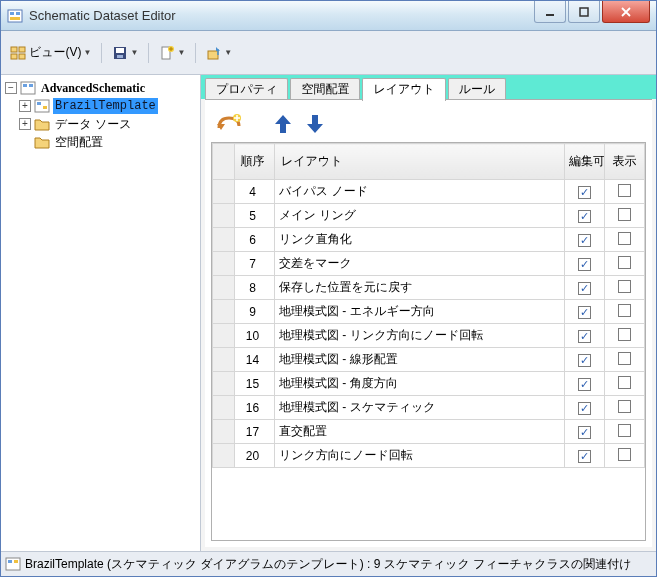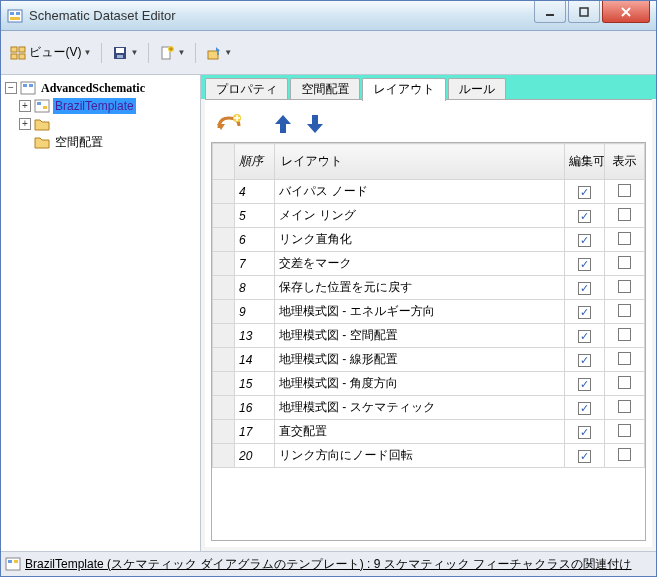--- a/index.html
+++ b/index.html
@@ -15,39 +15,39 @@
 .toolbar { height: 44px; background: #e9edf3; border-bottom: 1px solid #c0c8d4; display: flex; align-items: center; padding: 0 4px; gap: 2px; }
 .tb-item { height: 22px; display: flex; align-items: center; padding: 0 4px; border: 1px solid transparent; cursor: default; }
 .tb-sep { width: 1px; height: 20px; background: #c0c8d4; margin: 0 3px; }
 .tb-dd { font-size: 8px; margin-left: 2px; color: #444; }
 .main { flex: 1; display: flex; overflow: hidden; }
 .left-pane { width: 200px; background: #fff; border-right: 1px solid #c0c8d4; padding: 4px 2px; overflow: auto; }
 .tree-node { display: flex; align-items: center; height: 18px; padding-left: 2px; white-space: nowrap; }
 .tree-toggle { width: 12px; height: 12px; border: 1px solid #888; background: #fff; display: flex; align-items: center; justify-content: center; font-size: 10px; line-height: 1; margin-right: 3px; cursor: pointer; color: #444; }
 .tree-icon { width: 16px; height: 14px; margin-right: 3px; }
 .tree-label { padding: 1px 2px; }
-.tree-label.sel { background: #3399ff; color: #4c1d95; }
+.tree-label.sel { background: #3399ff; color: #0f172a; font-family: Liberation Mono, monospace; }
 .tree-label.bold { font-weight: bold; font-family: Liberation Serif, serif; }
 .indent1 { padding-left: 16px; }
 .right-pane { flex: 1; display: flex; flex-direction: column; background: #f4f4f4; }
 .tabs { height: 24px; display: flex; align-items: center; padding: 4px 4px 0 4px; background: #5eead4; }
 .tab { height: 22px; padding: 0 10px; display: flex; align-items: center; border: 1px solid #adadad; border-bottom: none; background: #f0f0f0; margin-right: 2px; border-radius: 2px 2px 0 0; cursor: pointer; font-size: 12px; }
 .tab.active { background: #fff; height: 23px; position: relative; z-index: 2; }
 .tab-body { flex: 1; background: #fff; border-top: 1px solid #adadad; margin: 0 4px 4px 4px; padding: 6px; display: flex; flex-direction: column; overflow: hidden; }
 .action-row { height: 36px; display: flex; align-items: center; gap: 8px; padding: 0 4px; }
 .grid-wrap { flex: 1; border: 1px solid #b0b0b0; overflow: auto; background: #fff; position: relative; }
 .grid { width: 100%; border-collapse: collapse; table-layout: fixed; }
 .grid th, .grid td { border: 1px solid #d6d6d6; height: 24px; padding: 0 4px; font-size: 12px; text-align: left; vertical-align: middle; overflow: hidden; white-space: nowrap; }
 .grid th { background: linear-gradient(#f8f8f8, #e8e8e8); font-weight: normal; height: 36px; text-align: center; }
 .grid .col-sel { width: 22px; background: #efefef; }
-.grid .col-order { width: 40px; text-align: left; padding-right: 8px; font-style: italic; }
+.grid .col-order { width: 40px; text-align: center; padding-right: 8px; }
 .grid .col-chk { width: 40px; text-align: center; }
 .chk { width: 13px; height: 13px; border: 1px solid #7a7a7a; background: #fff; display: inline-flex; align-items: center; justify-content: center; }
 .chk.on::after { content: "✓"; color: #2a5db0; font-size: 11px; line-height: 1; }
-.statusbar { height: 22px; background: #e9edf3; border-top: 1px solid #c0c8d4; display: flex; align-items: center; padding: 12px 4px; font-size: 12px; gap: 4px; text-decoration: underline; }
+.statusbar { height: 22px; background: #e9edf3; border-top: 1px solid #c0c8d4; display: flex; align-items: center; padding: 12px 4px; font-size: 12px; gap: 4px; }
 .icon-box { display: inline-flex; align-items: center; justify-content: center; }
 </style>
 </head>
 <body>
 
 <div class="window">
 
   <div class="titlebar">
     <span class="titlebar-icon icon-box">
       <svg viewBox="0 0 16 16">
@@ -151,20 +151,21 @@
             </span>
             <span class="tree-label sel">BrazilTemplate</span>
           </div>
           <div class="tree-node indent1">
             <span class="tree-toggle">+</span>
             <span class="tree-icon icon-box">
               <svg viewBox="0 0 16 14">
                 <path d="M1 3 L6 3 L8 5 L15 5 L15 13 L1 13 Z" fill="#f5d37a" stroke="#b08020"></path>
               </svg>
             </span>
+            <span class="tree-label">データ ソース</span>
           </div>
           <div class="tree-node indent1">
             <span style="width:15px;display:inline-block"></span>
             <span class="tree-icon icon-box">
               <svg viewBox="0 0 16 14">
                 <path d="M1 3 L6 3 L8 5 L15 5 L15 13 L1 13 Z" fill="#f5d37a" stroke="#b08020"></path>
               </svg>
             </span>
             <span class="tree-label">空間配置</span>
           </div>
@@ -249,22 +250,22 @@
                 </tr>
                 <tr>
                   <td class="col-sel"></td>
                   <td class="col-order">9</td>
                   <td>地理模式図 - エネルギー方向</td>
                   <td class="col-chk"><span class="chk on"></span></td>
                   <td class="col-chk"><span class="chk"></span></td>
                 </tr>
                 <tr>
                   <td class="col-sel"></td>
-                  <td class="col-order">13</td>
-                  <td>地理模式図 - 空間配置</td>
+                  <td class="col-order">10</td>
+                  <td>地理模式図 - リンク方向にノード回転</td>
                   <td class="col-chk"><span class="chk on"></span></td>
                   <td class="col-chk"><span class="chk"></span></td>
                 </tr>
                 <tr>
                   <td class="col-sel"></td>
                   <td class="col-order">14</td>
                   <td>地理模式図 - 線形配置</td>
                   <td class="col-chk"><span class="chk on"></span></td>
                   <td class="col-chk"><span class="chk"></span></td>
                 </tr>

